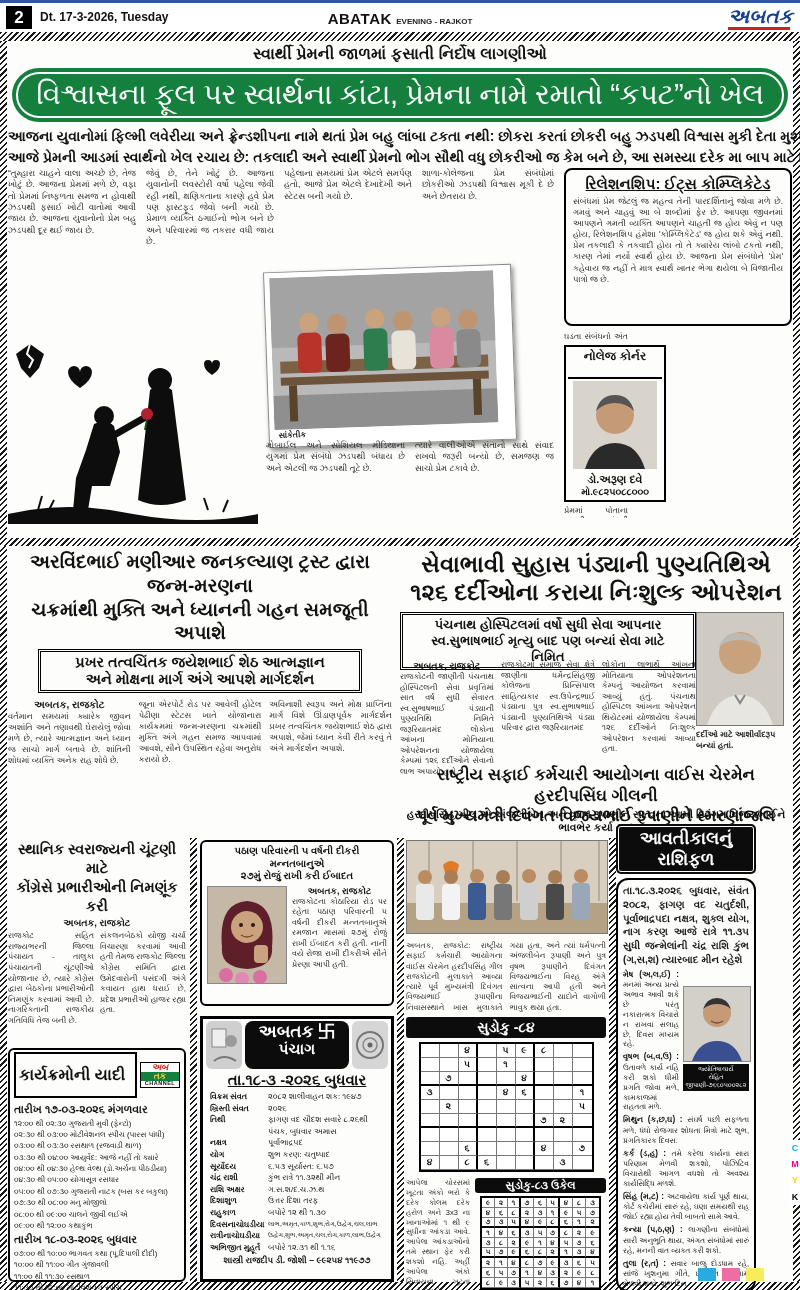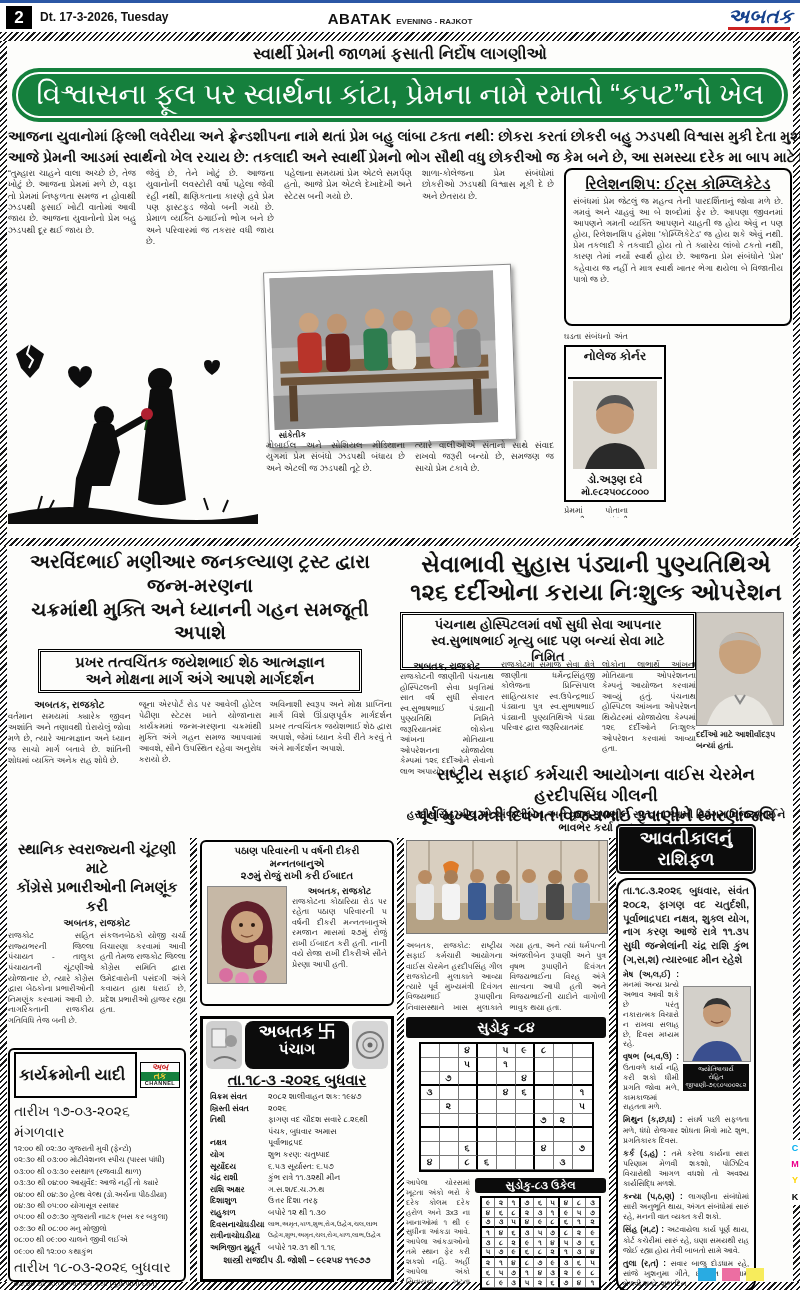--- a/index.html
+++ b/index.html
@@ -25,21 +25,21 @@
   .sgrid{display:grid;border:2px solid #000;background:#fff;}
   .scell{border-right:1px solid #777;border-bottom:1px solid #777;display:flex;align-items:center;justify-content:center;font-weight:bold;}
   .scell.br{border-right:2px solid #000;} .scell.bb{border-bottom:2px solid #000;}
   .scell:nth-child(9n){border-right:none;}
   
   .p-row{display:flex;font-size:8px;line-height:1.45;padding:0 4px;}
   .p-label{font-weight:bold;min-width:58px;}
   .p-val{flex:1;}
   
   .prog-line{font-size:7.6px;line-height:1.5;}
-  .prog-date{font-weight:normal;font-size:14px;}
+  .prog-date{font-weight:bold;font-size:11px;}
   
   .z-row{margin-bottom:3px;}
   .z-row b{font-size:8.2px;}
   .colbox{border:2px solid #000;border-radius:8px;}
 </style>
 </head>
 <body>
 
 <div id="hdr" class="abs">
   <div id="pageno" class="abs">2</div>
@@ -572,22 +572,22 @@
         <div class="blkbar ctr" style="font-size:6.4px;line-height:1.3;padding:1px;">
           <div>જ્યોતિષાચાર્ય</div>
           <div>રોહિત જીપાણી-૭૬૬૦૫૦૦૨૮૨</div>
         </div>
       </div>
       <div id="zodiac-list" style="text-align:justify;line-height:1.3;">
           <div class="z-row"><b>મેષ (અ,લ,ઈ) : </b>મનમાં અન્ય પ્રત્યે અભાવ આવી શકે છે પરંતુ નકારાત્મક વિચારો ન રાખવા સલાહ છે, દિવસ મધ્યમ રહે.</div>
           <div class="z-row"><b>વૃષભ (બ,વ,ઉ) : </b>ઉતાવળે કાર્ય નહિ કરી શકો ધીમી પ્રગતિ જોવા મળે, કામકાજમાં રાહતતા મળે.</div>
           <div class="z-row"><b>મિથુન (ક,છ,ઘ) : </b>સંઘર્ષ પછી સફળતા મળે, ધંધો રોજગાર શોધતા મિત્રો માટે શુભ, પ્રગતિકારક દિવસ.</div>
           <div class="z-row"><b>કર્ક (ડ,હ) : </b>તમે કરેલા કાર્યના સારા પરિણામ મેળવી શકશો, પોઝિટિવ વિચારોથી આગળ વધશો તો અવશ્ય કાર્યસિદ્ધિ મળશે.</div>
+          <div class="z-row"><b>સિંહ (મ,ટ) : </b>અટવાયેલા કાર્ય પૂર્ણ થાય, કોર્ટ કચેરીમાં સારું રહે, ઘણા સમયથી રાહ જોઈ રહ્યા હોય તેવી બાબતો સામે આવે.</div>
           <div class="z-row"><b>કન્યા (પ,ઠ,ણ) : </b>લાગણીના સંબંધોમાં સારી અનુભૂતિ થાય, અંગત સંબંધોમાં સારું રહે, મનની વાત વ્યક્ત કરી શકો.</div>
-          <div class="z-row"><b>સિંહ (મ,ટ) : </b>અટવાયેલા કાર્ય પૂર્ણ થાય, કોર્ટ કચેરીમાં સારું રહે, ઘણા સમયથી રાહ જોઈ રહ્યા હોય તેવી બાબતો સામે આવે.</div>
           <div class="z-row"><b>તુલા (ર,ત) : </b>સવાર બાજુ દોડધામ રહે, સાંજે ખુશનુમા ગીતે, ઈચ્છીત પરિણામ મેળવી શકો, શુભ દિન.</div>
           <div class="z-row"><b>ધન (ધ,ભ,ફ,ઢ) : </b>આધ્યાત્મિક ચિંતન થાય, મનોમંથન કરી શકો, સ્વજનોથી સંશયો દૂર થાય, શુભ દિન.</div>
           <div class="z-row"><b>મકર (ખ,જ) : </b>વિલંબથી પણ તમને કાર્યમાં સફળતા મળે, અંતરાય દૂર થાય, જીવનમાં નવો પ્રકાશ દેખાતો લાગે.</div>
         </div>
     </div>
   </div>
 </div>
 
 <div id="cmyk-marks" class="abs" style="left:790px;top:1140px;width:10px;background:#fff;z-index:5;text-align:center;font-weight:bold;font-size:9px;line-height:1.8;">
     <div style="color: rgb(0, 174, 239);">C</div>

